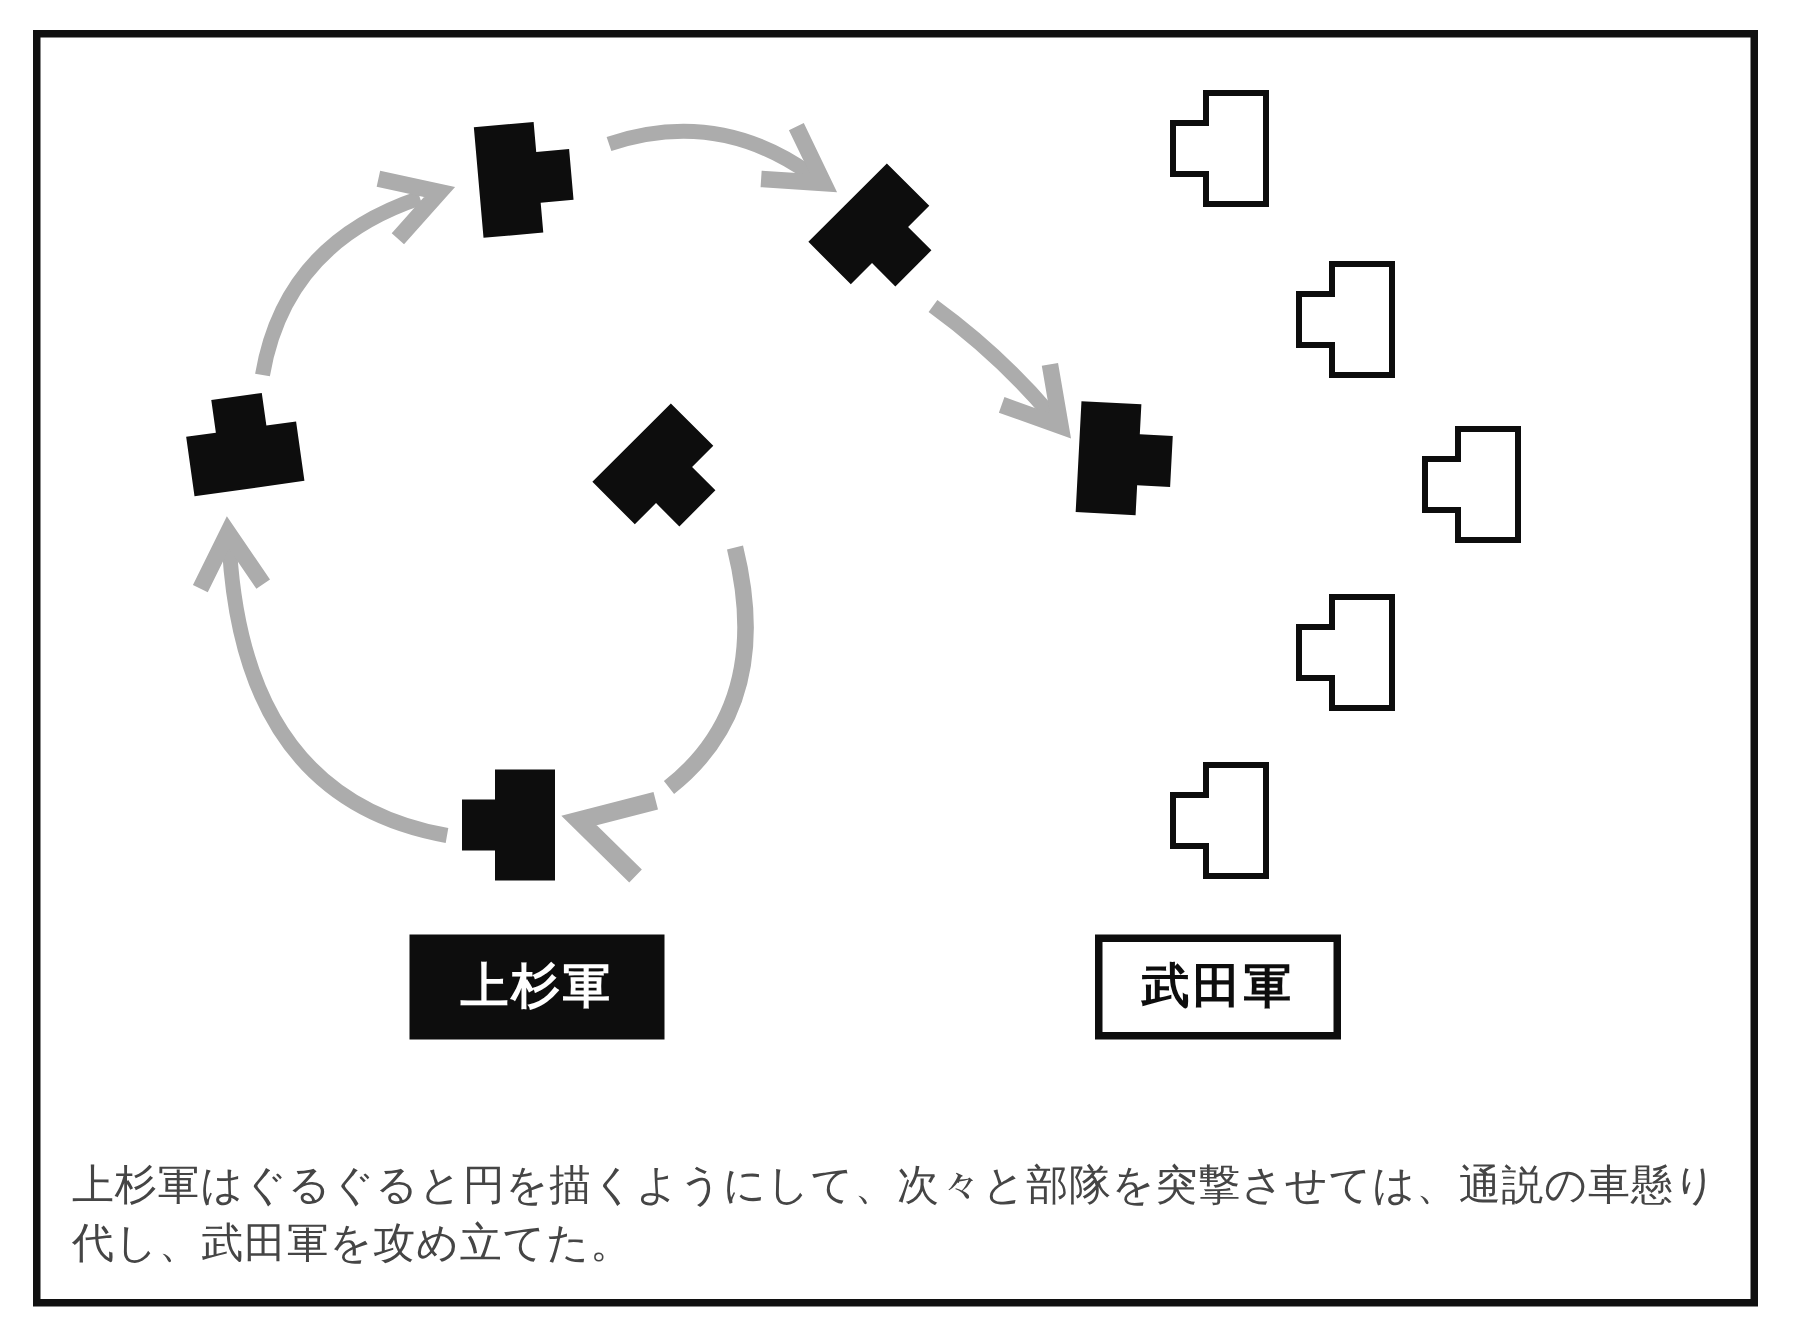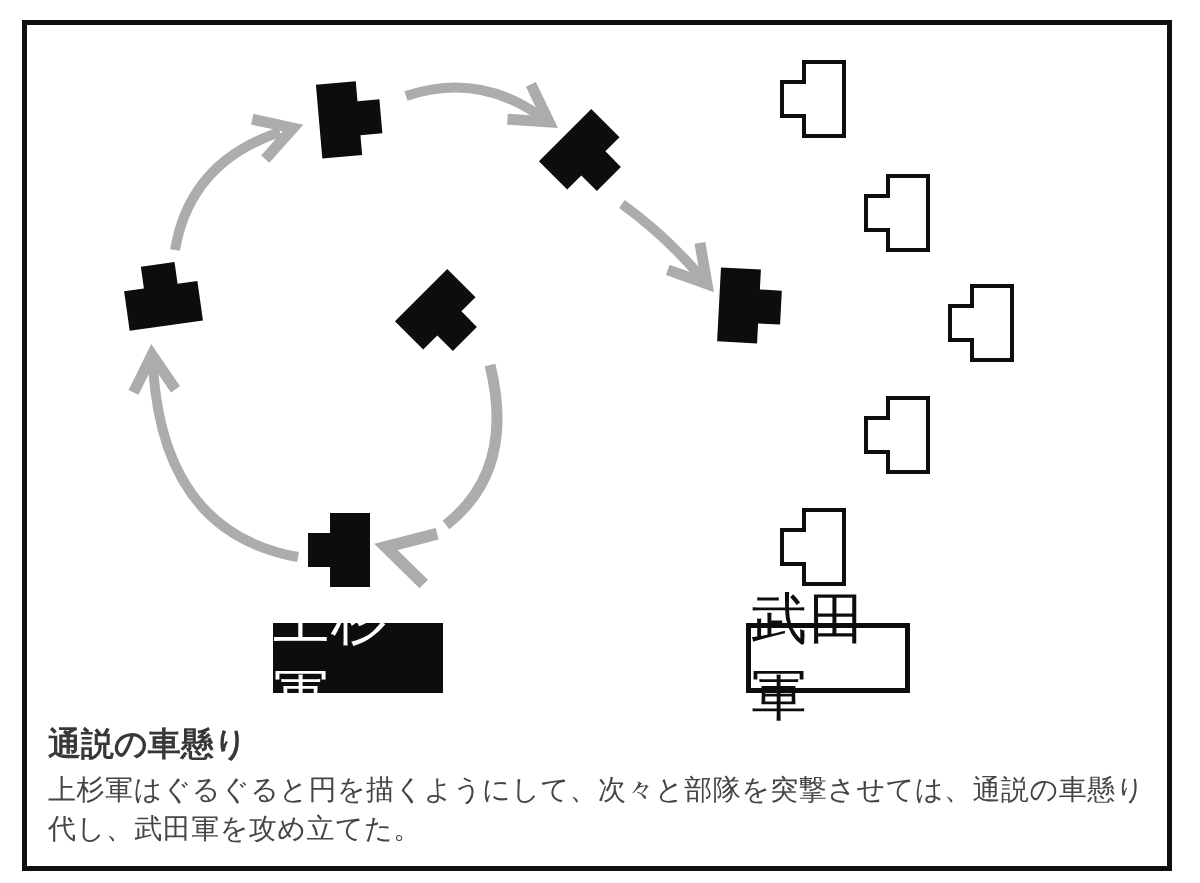--- a/index.html
+++ b/index.html
@@ -8,27 +8,27 @@
     font-family:"Liberation Sans","DejaVu Sans",sans-serif;
   }
   .frame{
     position:absolute;left:22px;top:20px;width:1150px;height:851px;
     border:5px solid #101010;box-sizing:border-box;
   }
   svg.diagram{position:absolute;left:0;top:0;width:1200px;height:883px;}
   .army-label{
     position:absolute;top:623px;height:70px;box-sizing:border-box;
     display:flex;align-items:center;justify-content:center;
-    font-size:56px;font-weight:normal;letter-spacing:2px;
+    font-size:32px;font-weight:bold;letter-spacing:2px;
   }
   .army-label.uesugi{
     left:273px;width:170px;background:#0d0d0d;color:#ffffff;
   }
   .army-label.takeda{
-    left:746px;width:164px;background:#ffffff;color:#0d0d0d;
+    left:730px;width:164px;background:#ffffff;color:#0d0d0d;
     border:5px solid #0d0d0d;
   }
   .caption-title{
     position:absolute;left:48px;top:722px;
     font-size:33px;font-weight:600;color:#383838;
   }
   .caption-body{
     position:absolute;left:48px;top:770px;width:1110px;
     font-size:28px;font-weight:500;color:#454545;line-height:39px;
     letter-spacing:0.5px;
@@ -65,19 +65,18 @@
     </svg>
 
   <div class="army-label uesugi">
     <span>上杉軍</span>
   </div>
 
   <div class="army-label takeda">
     <span>武田軍</span>
   </div>
 
-  <div class="caption-title">通説の車懸り</div>
 
   <div class="caption-body">
     <div>上杉軍はぐるぐると円を描くようにして、次々と部隊を突撃させては、通説の車懸り</div>
     <div>代し、武田軍を攻め立てた。</div>
   </div>
 </div>
 
 </body></html>

